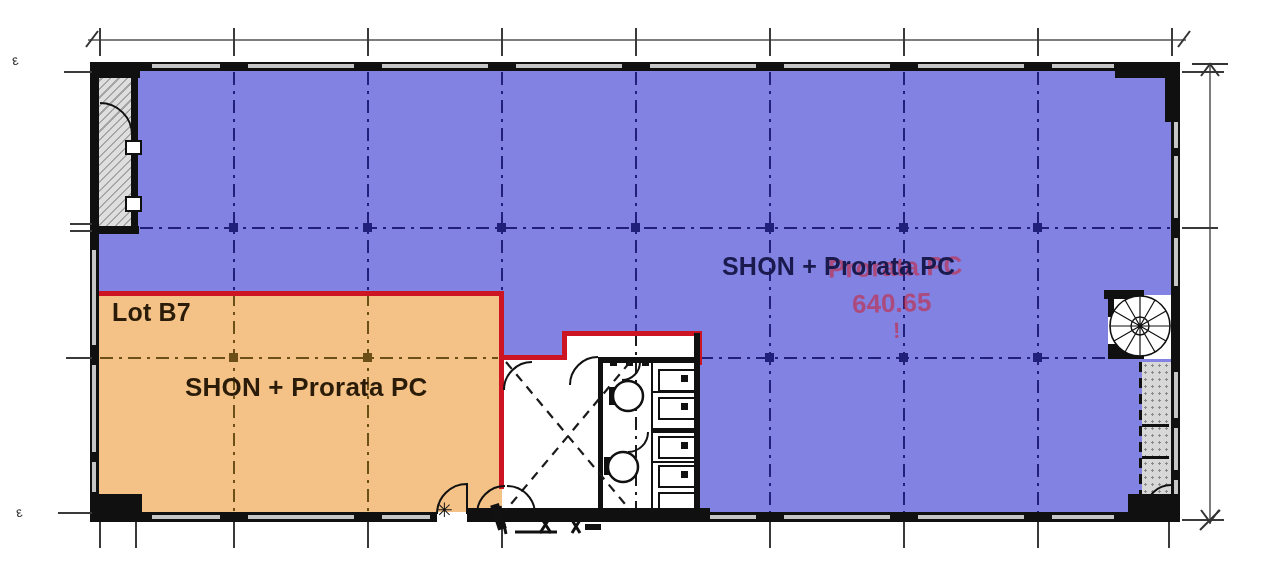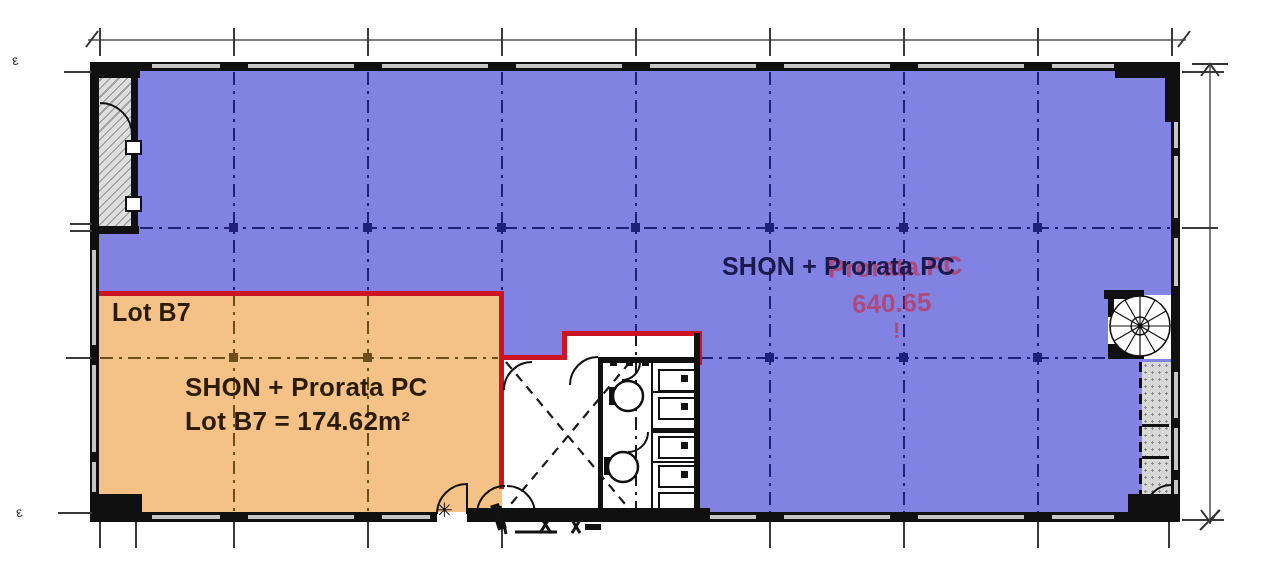--- a/index.html
+++ b/index.html
@@ -235,19 +235,18 @@
 
   <div class="ghost" style="left:828px;top:252px;font-size:26px">Prorata PC</div>
   <div class="ghost" style="left:852px;top:288px;font-size:26px">640.65</div>
   <div class="ghost" style="left:893px;top:318px;font-size:22px">!</div>
 
 
   <div class="lbl" style="left:722px;top:252px;font-size:25px;color:#1a1a4e">SHON + Prorata PC</div>
 
   <div class="lbl" style="left:112px;top:298px;font-size:25px;color:#2a1c08">Lot B7</div>
   <div class="lbl" style="left:185px;top:372px;font-size:26px;color:#2a1c08">SHON + Prorata PC</div>
-  <div class="lbl" style="left:185px;top:406px;font-size:26px;color:#2a1c08">Lot B7 = 174.62m²</div>
 
   <span class="abs" style="left:436px;top:498px;font-size:20px;color:#111">✳</span>
   <span class="abs" style="left:12px;top:52px;font-size:14px;color:#333;transform:rotate(-12deg)">ε</span>
   <span class="abs" style="left:16px;top:504px;font-size:14px;color:#333;transform:rotate(-12deg)">ε</span>
 
 </div>
 
 </body></html>

